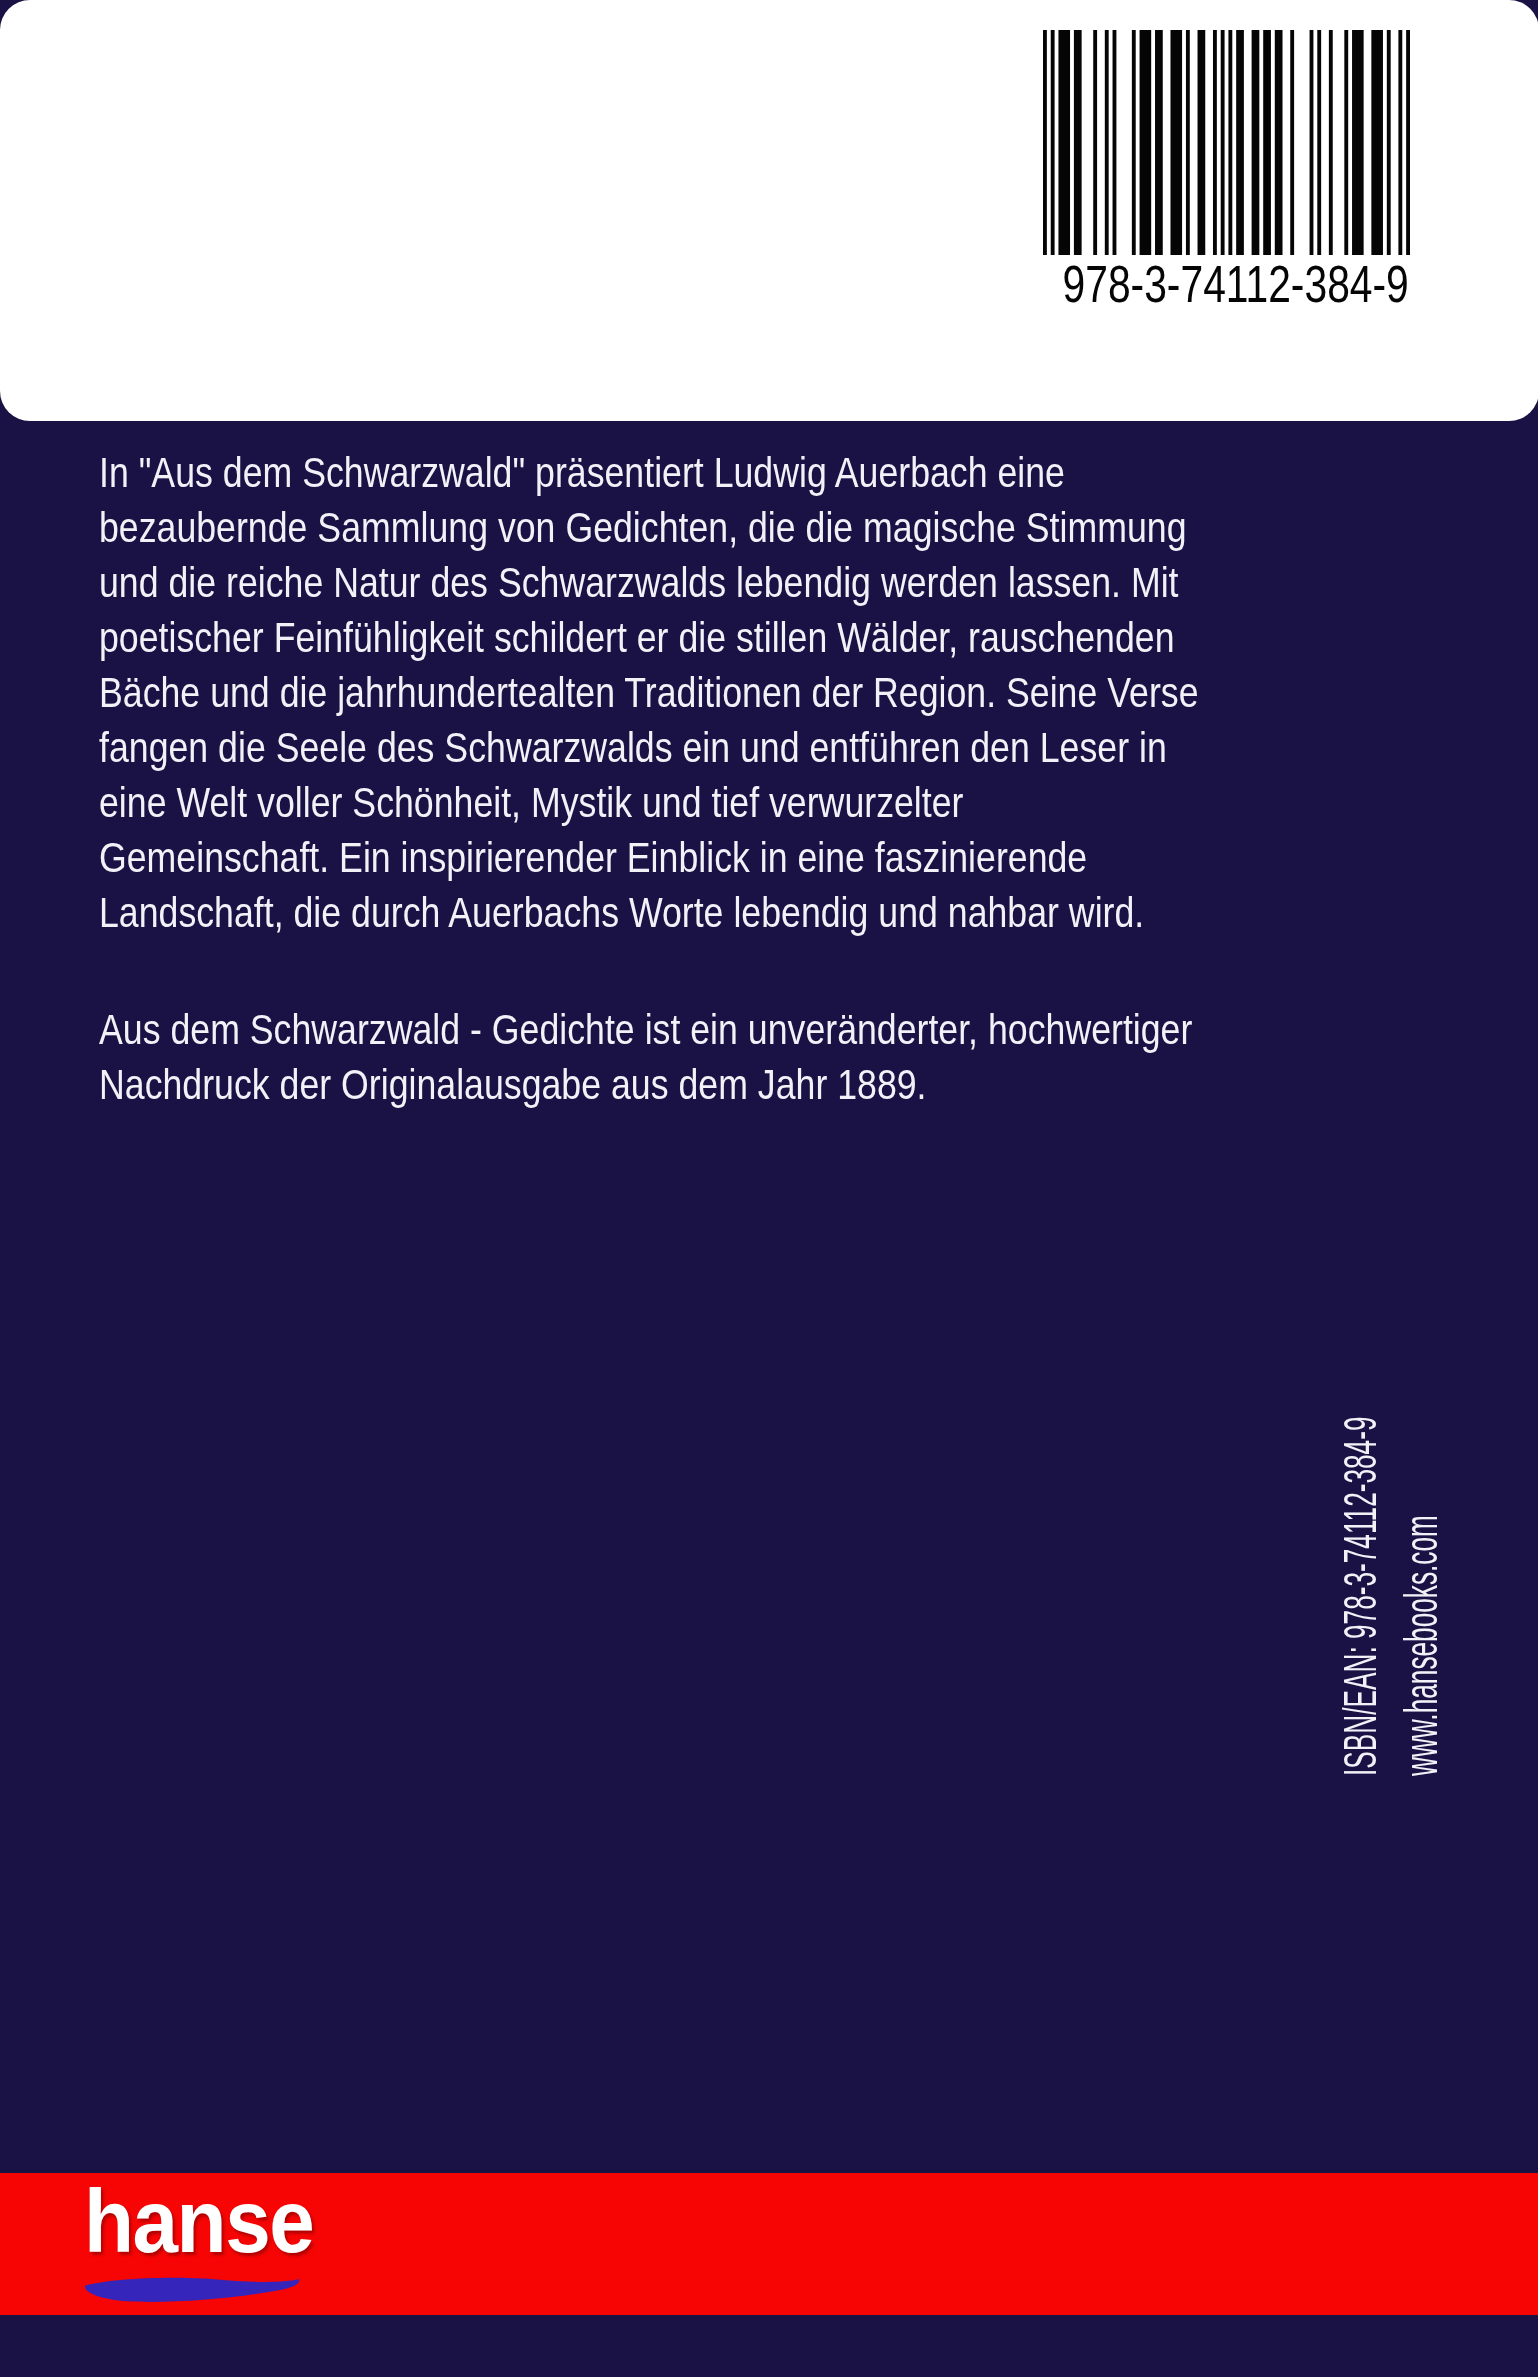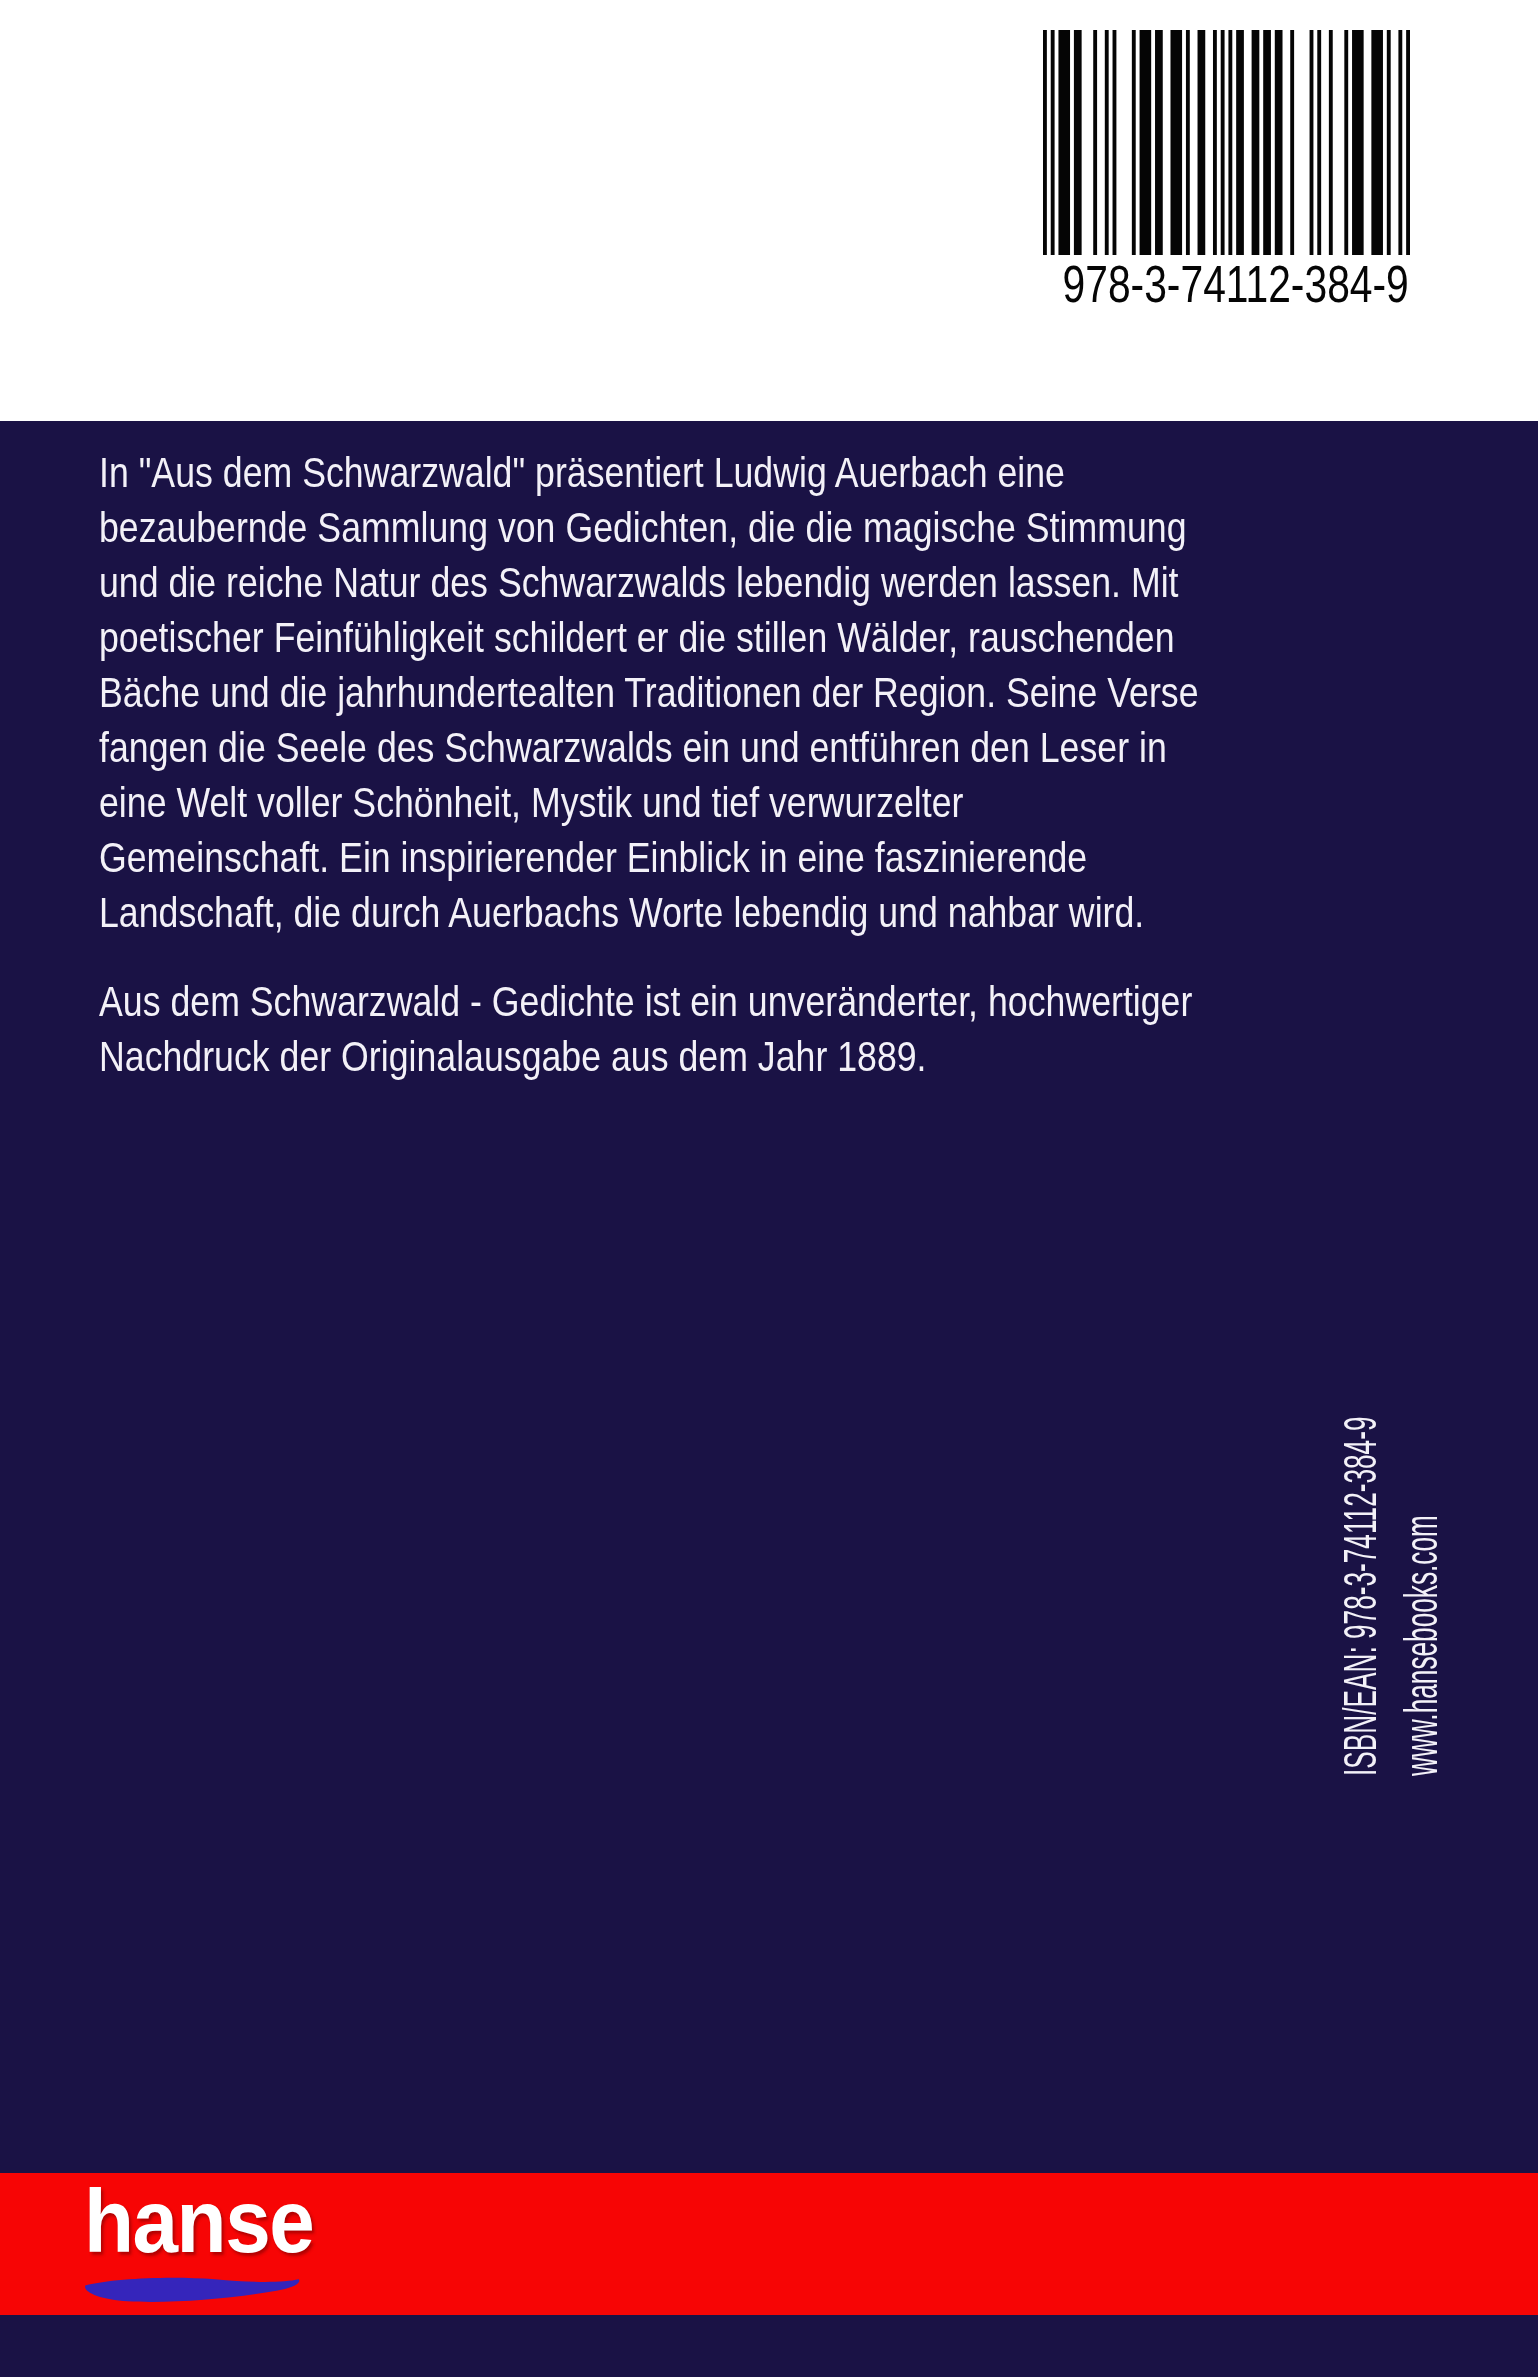--- a/index.html
+++ b/index.html
@@ -2,33 +2,33 @@
 <html style="--navy: #1a1245; --red: #f70505; --swoosh: #3525bb; --text: #f3f1f8; --barcode: #050505;font-size:12.7px"><head>
 <meta charset="utf-8">
 <style>
   html,body{margin:0;padding:0;background:#444;}
   .page{
     position:relative;width:1539px;height:2377px;overflow:hidden;
     background:var(--navy,#1a1245);
     font-family:"Liberation Sans", sans-serif;
   }
   
-  .top-band{position:absolute;left:0;top:0;width:1539px;height:421px;background:#ffffff;}
+  .top-band{position:absolute;left:0;top:0;width:1539px;height:421px;background:#ffffff;border-radius:30px;}
   .barcode-wrap{position:absolute;left:1043px;top:30px;width:367px;height:225px;}
   .barcode-wrap svg{display:block;width:100%;height:100%;}
   .barcode-isbn{
     position:absolute;left:1023px;top:259px;width:395px;
     text-align:center;font-size:51px;line-height:51px;color:#050505;
     transform:scaleX(.8);transform-origin:50% 0;white-space:nowrap;
   }
   
   .para{position:absolute;left:99px;color:var(--text,#f3f1f8);font-size:42px;line-height:55px;}
   .para .line{white-space:nowrap;transform:scaleX(.85);transform-origin:0 50%;}
   #para1{top:445px;}
-  #para2{top:974px;}
+  #para2{top:1002px;}
   
   .vtext{
     position:absolute;color:var(--text,#f3f1f8);font-size:46px;line-height:44px;
     white-space:nowrap;transform-origin:0 0;
     transform:rotate(-90deg) scaleX(.57);
   }
   #vt-isbn{left:1338px;top:1776px;}
   #vt-web{left:1399px;top:1776px;}
   
   .red-band{position:absolute;left:0;top:2173px;width:1539px;height:142px;background:var(--red,#f70505);}

